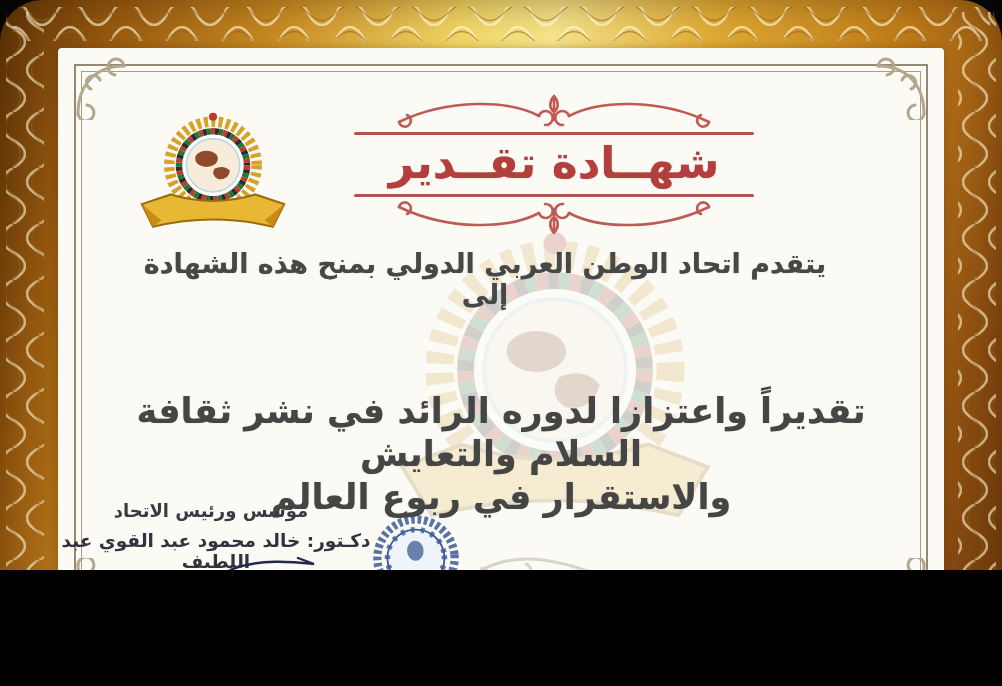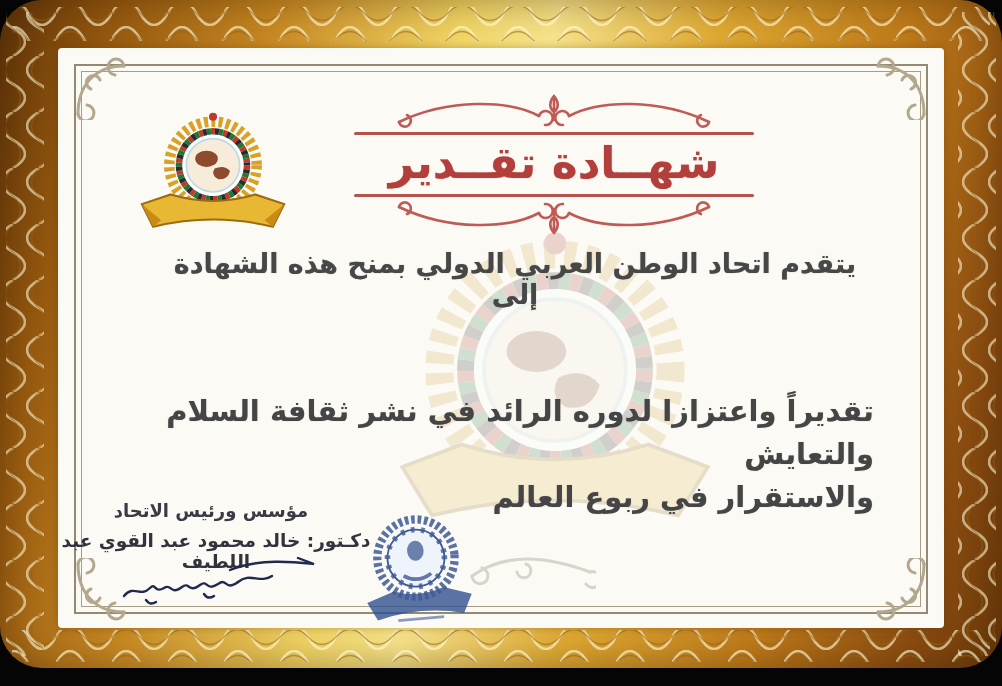--- a/index.html
+++ b/index.html
@@ -1,16 +1,16 @@
 <!DOCTYPE html>
 <html lang="ar"><head>
 <meta charset="utf-8">
 <style>
   html,body{margin:0;padding:0;background:#000;}
-  .stage{position:relative;width:1002px;height:686px;background:#050505;overflow:hidden;
+  .stage{position:relative;width:1002px;height:570px;background:#050505;overflow:hidden;
          font-family:"DejaVu Sans","Liberation Sans",sans-serif;}
   .card{position:absolute;left:0;top:0;width:1002px;height:668px;border-radius:42px;
         background:linear-gradient(104deg,#5f3408 0%,#96590f 10%,#c98a22 24%,#f2d765 40%,#f7e68c 48%,#e0ab33 62%,#c07c1a 78%,#8a4c10 92%,#6b3a0a 100%);
         box-shadow:inset 0 0 40px rgba(60,30,0,.45);}
   .frame-waves{position:absolute;left:0;top:0;}
   .panel{position:absolute;left:58px;top:48px;width:886px;height:580px;background:#fbfaf5;
          border-radius:4px;box-shadow:0 0 8px rgba(90,50,0,.35);}
   .rule-outer{position:absolute;left:16px;top:16px;right:16px;bottom:14px;border:2px solid #948a72;pointer-events:none;}
   .rule-inner{position:absolute;left:23px;top:23px;right:23px;bottom:21px;border:1.5px solid #a89d85;pointer-events:none;}
   .corner{position:absolute;width:64px;height:64px;}
@@ -19,27 +19,27 @@
   .corner.bl{left:8px;bottom:6px;transform:scaleY(-1);}
   .corner.br{right:8px;bottom:6px;transform:scale(-1,-1);}
   .logo{position:absolute;left:66px;top:62px;width:178px;height:130px;}
   .title-block{position:absolute;left:296px;top:44px;width:400px;text-align:center;}
   .title-line{height:3px;background:#b5524c;border-radius:2px;}
   .title-text{font-size:44px;font-weight:bold;color:#b23f3c;padding:2px 0 6px;
               text-shadow:0 0 1px rgba(178,63,60,.6);direction:rtl;}
   .flourish{width:330px;height:40px;margin:0 auto;display:block;}
   .flourish.flip{transform:scaleY(-1);}
   .watermark{position:absolute;left:292px;top:160px;width:410px;height:380px;opacity:.20;filter:saturate(.85);}
-  .intro{position:absolute;left:104px;top:200px;width:706px;text-align:center;direction:rtl;
+  .intro{position:absolute;left:74px;top:200px;width:706px;text-align:center;direction:rtl;
          font-size:27px;font-weight:bold;color:#474747;text-shadow:0 0 1px rgba(70,70,70,.5);}
   .name-wrap{position:absolute;left:0;top:256px;width:886px;text-align:center;}
   .name{display:inline-block;direction:rtl;font-size:47px;font-weight:bold;color:#151515;
         border-bottom:2.5px solid #30302e;padding:0 26px 4px;text-shadow:0 0 1px rgba(0,0,0,.55);}
-  .body-text{position:absolute;left:70px;top:342px;width:746px;text-align:right;direction:rtl;
-             font-size:29px;font-weight:bold;color:#454545;line-height:43px;text-shadow:0 0 1px rgba(70,70,70,.45);}
+  .body-text{position:absolute;left:70px;top:342px;width:746px;text-align:center;direction:rtl;
+             font-size:35px;font-weight:bold;color:#454545;line-height:43px;text-shadow:0 0 1px rgba(70,70,70,.45);}
   .sig-role{position:absolute;left:22px;top:452px;width:262px;text-align:center;direction:rtl;
             font-size:18px;font-weight:bold;color:#3a3944;}
   .sig-name{position:absolute;left:0px;top:482px;width:316px;text-align:center;direction:rtl;
             font-size:18.5px;font-weight:bold;color:#33323d;}
   .signature{position:absolute;left:52px;top:506px;width:220px;height:58px;}
   .stamp{position:absolute;left:290px;top:462px;width:138px;height:120px;transform:rotate(-5deg);opacity:.92;}
   .side-flourish{position:absolute;left:408px;top:494px;width:130px;height:58px;opacity:.45;}
 </style>
 </head>
 <body>

